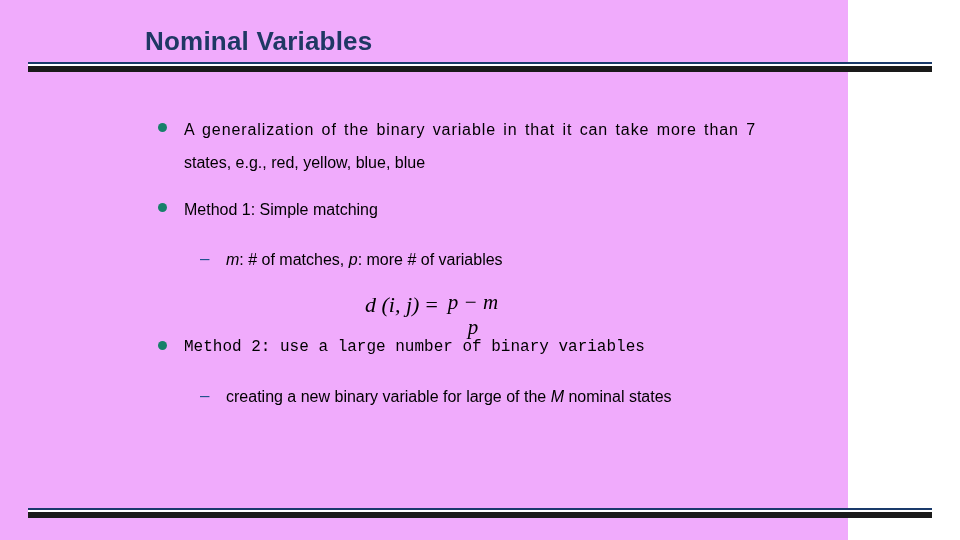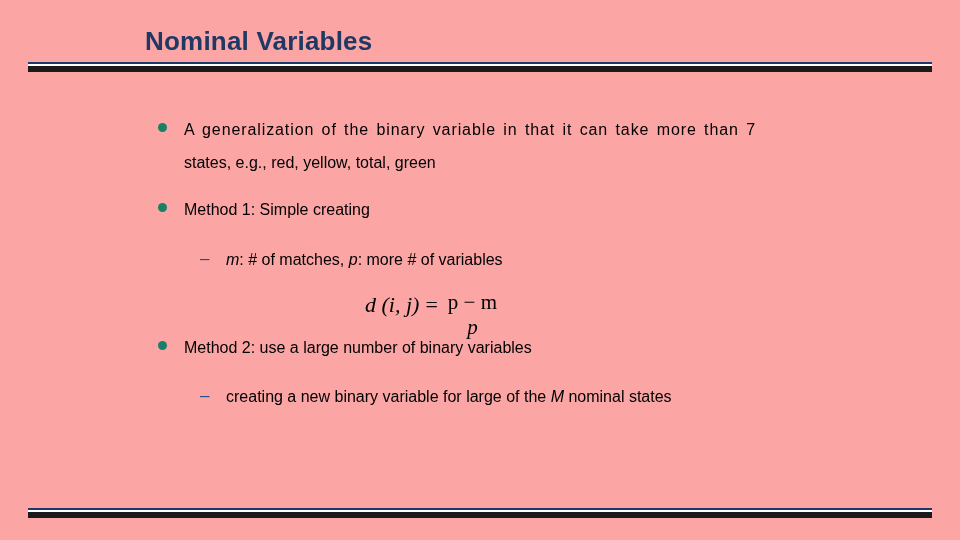--- a/index.html
+++ b/index.html
@@ -8,23 +8,23 @@
   }
   body {
     width: 960px;
     height: 540px;
     background: #ffffff;
     font-family: "Liberation Sans", sans-serif;
     overflow: hidden;
   }
   .slide {
     position: relative;
-    width: 960px;
+    width: 848px;
     height: 540px;
-    background: #fca5a5;
+    background: #f0abfc;
   }
   .slide-title {
     position: absolute;
     left: 145px;
     top: 26px;
     font-family: "Liberation Sans", sans-serif;
     font-size: 26px;
     font-weight: bold;
     color: #1f3864;
     letter-spacing: 0.2px;
@@ -108,21 +108,21 @@
     color: #1a4f8a;
   }
   .txt-wide {
     letter-spacing: 0.9px;
     word-spacing: 2px;
   }
   .l1a { margin-top: 0px; }
   .l1a-cont { margin-top: 13px; padding-left: 34px; font-size: 16px; }
   .l1b { margin-top: 26px; }
   .l2a { margin-top: 27px; }
-  .l1c { margin-top: 64px; }
+  .l1c { margin-top: 64px; font-family: Liberation Mono, monospace; }
   .l2b { margin-top: 26px; }
 
   .italic { font-style: italic; }
 
   
   .formula {
     position: absolute;
     left: 365px;
     top: 292px;
     font-family: "Liberation Serif", serif;
@@ -144,20 +144,21 @@
   }
   .frac {
     display: inline-flex;
     flex-direction: column;
     align-items: center;
     justify-content: center;
     line-height: 1;
   }
   .frac .num {
     font-size: 21px;
+    font-style: italic;
     padding: 0 4px 2px 4px;
     white-space: nowrap;
   }
   .frac .bar {
     width: 100%;
     height: 1.5px;
     background: #000000;
   }
   .frac .den {
     font-size: 21px;
@@ -178,26 +179,26 @@
     <div class="thick"></div>
   </div>
 
   <div class="body-area">
 
     <div class="bullet-l1 l1a txt-wide">
       <span class="marker teal"></span>
       <span>A generalization of the binary variable in that it can take more than 7</span>
     </div>
     <div class="l1a-cont">
-      <span>states, e.g., red, yellow, total, green</span>
+      <span>states, e.g., red, yellow, blue, blue</span>
     </div>
 
     <div class="bullet-l1 l1b">
       <span class="marker teal"></span>
-      <span>Method 1: Simple creating</span>
+      <span>Method 1: Simple matching</span>
     </div>
 
     <div class="bullet-l2 l2a">
       <span class="dash">–</span>
       <span class="italic">m</span><span>: # of matches, </span><span class="italic">p</span><span>: more # of variables</span>
     </div>
 
     <div class="bullet-l1 l1c">
       <span class="marker teal"></span>
       <span>Method 2: use a large number of binary variables</span>

